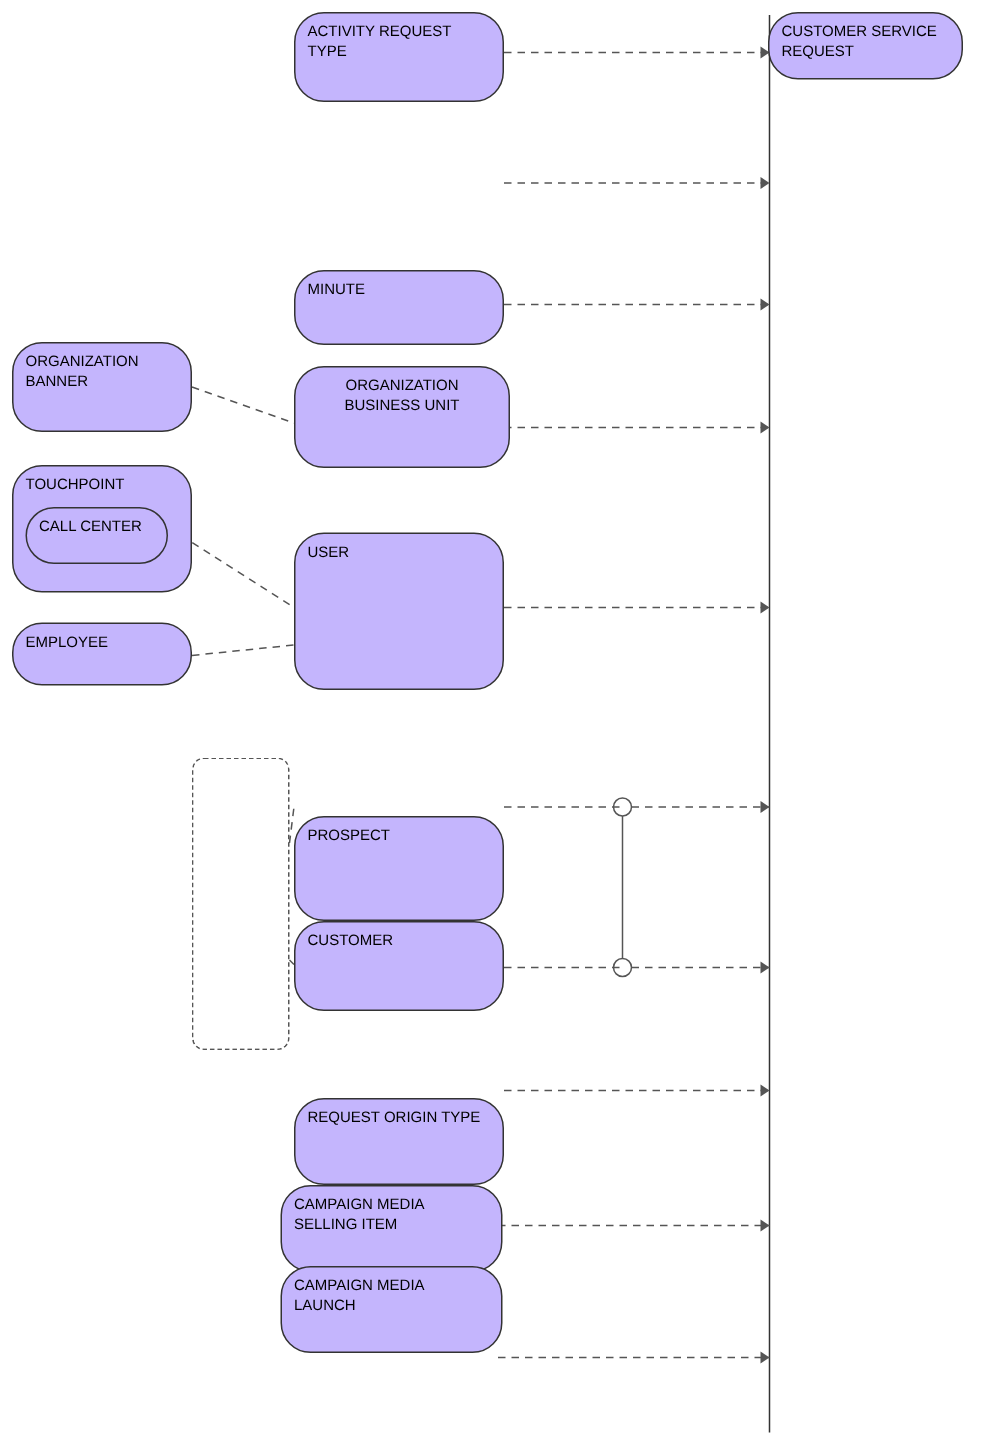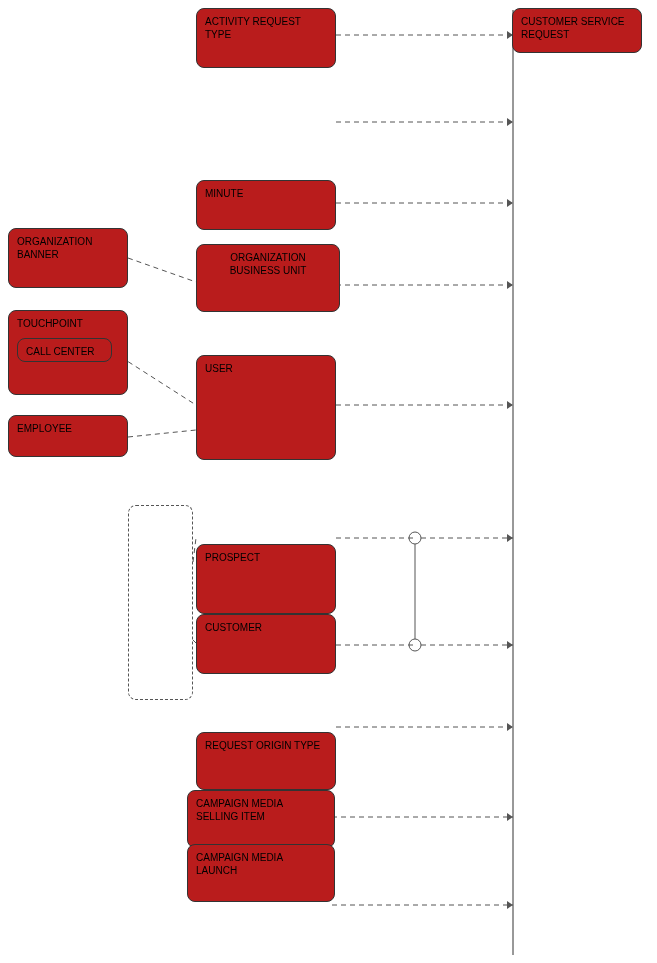--- a/index.html
+++ b/index.html
@@ -13,22 +13,22 @@
       position: relative;
     }
     .diagram {
       position: relative;
       width: 657px;
       height: 963px;
     }
     .node {
       position: absolute;
       border: 1px solid #333;
-      border-radius: 8px;
-      background: #b91c1c;
+      border-radius: 20px;
+      background: #c4b5fd;
       padding: 6px 8px;
       font-size: 10px;
       font-family: Arial, sans-serif;
       line-height: 1.3;
     }
     .node.dashed {
       border: 1px dashed #555;
       border-radius: 8px;
     }
     svg.lines {
@@ -121,21 +121,21 @@
     <span class="node-label">ORGANIZATION BANNER</span>
   </div>
 
   <div class="node" style="left:196px; top:244px; width:144px; height:68px;text-align:center;">
     <span class="node-label">ORGANIZATION BUSINESS UNIT</span>
   </div>
 
   <div class="node" style="left:8px; top:310px; width:120px; height:85px;">
     <span class="node-label">TOUCHPOINT</span>
     
-    <div class="node" style="position:relative; left:0px; top:8px; width:95px; height:24px; font-size:10px;">
+    <div class="node" style="position:relative; left:0px; top:8px; width:95px; height:38px; font-size:10px;">
       <span class="node-label">CALL CENTER</span>
     </div>
   </div>
 
   <div class="node" style="left:8px; top:415px; width:120px; height:42px;">
     <span class="node-label">EMPLOYEE</span>
   </div>
 
   <div class="node" style="left:196px; top:355px; width:140px; height:105px;">
     <span class="node-label">USER</span>

